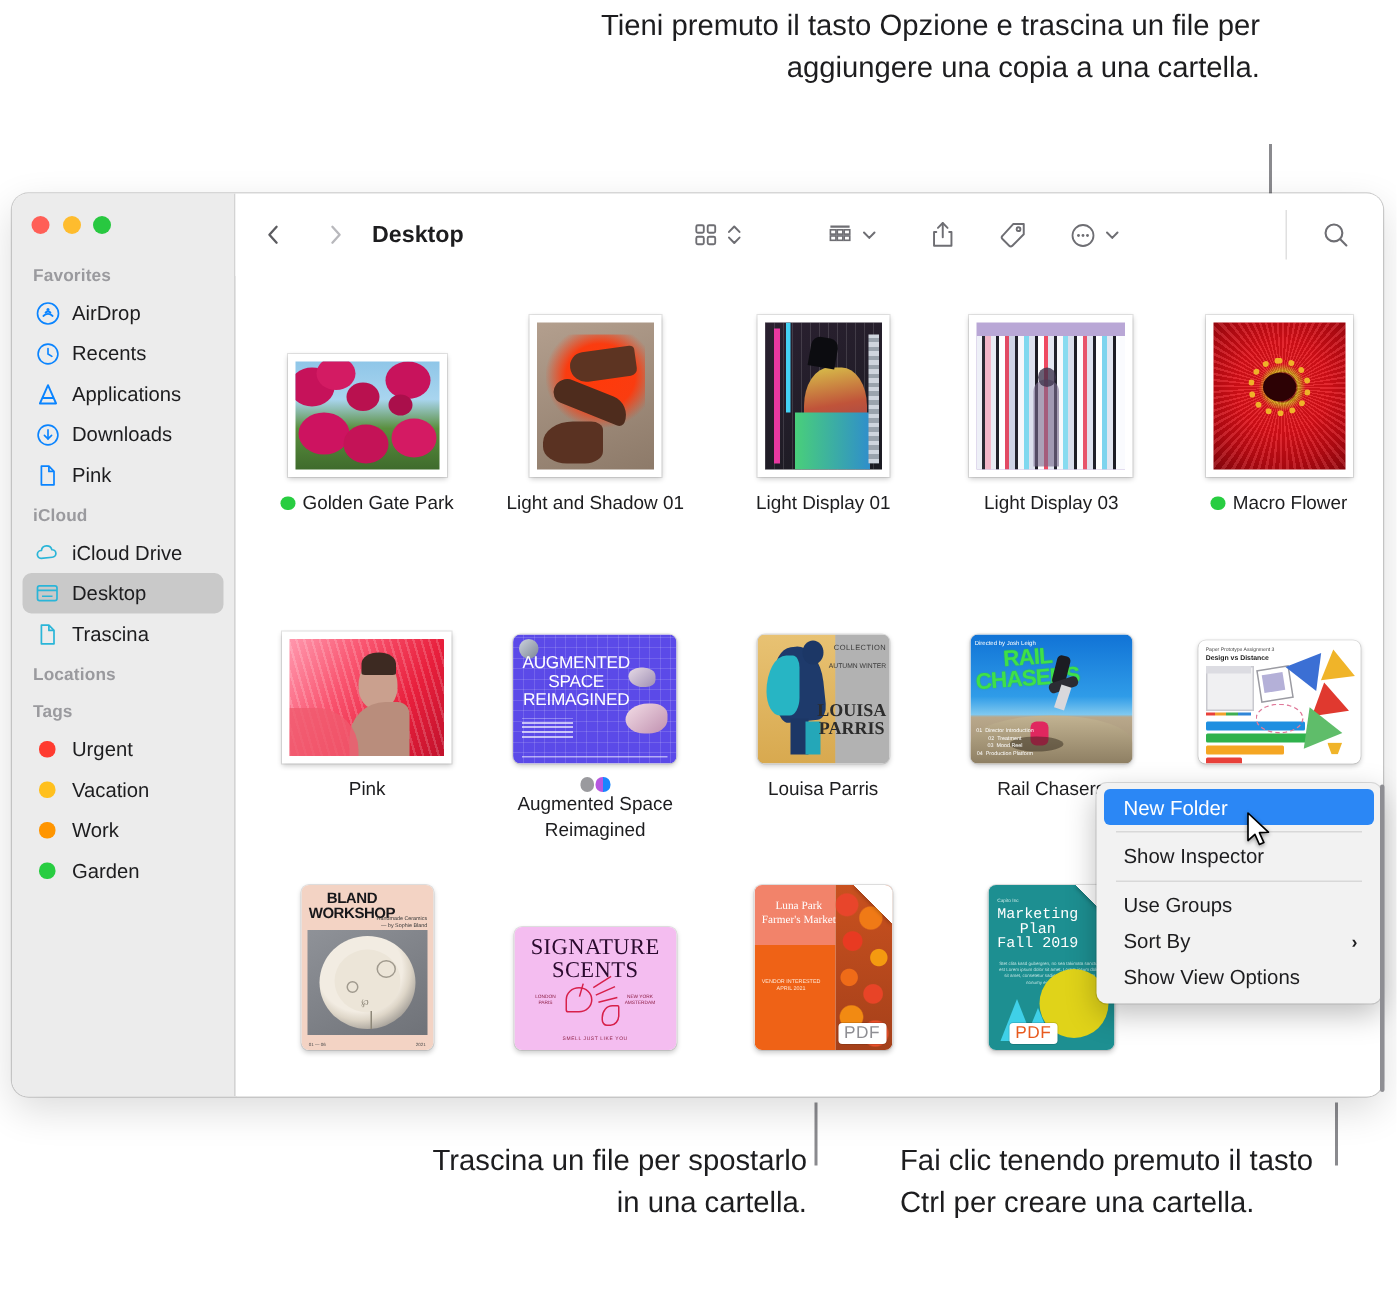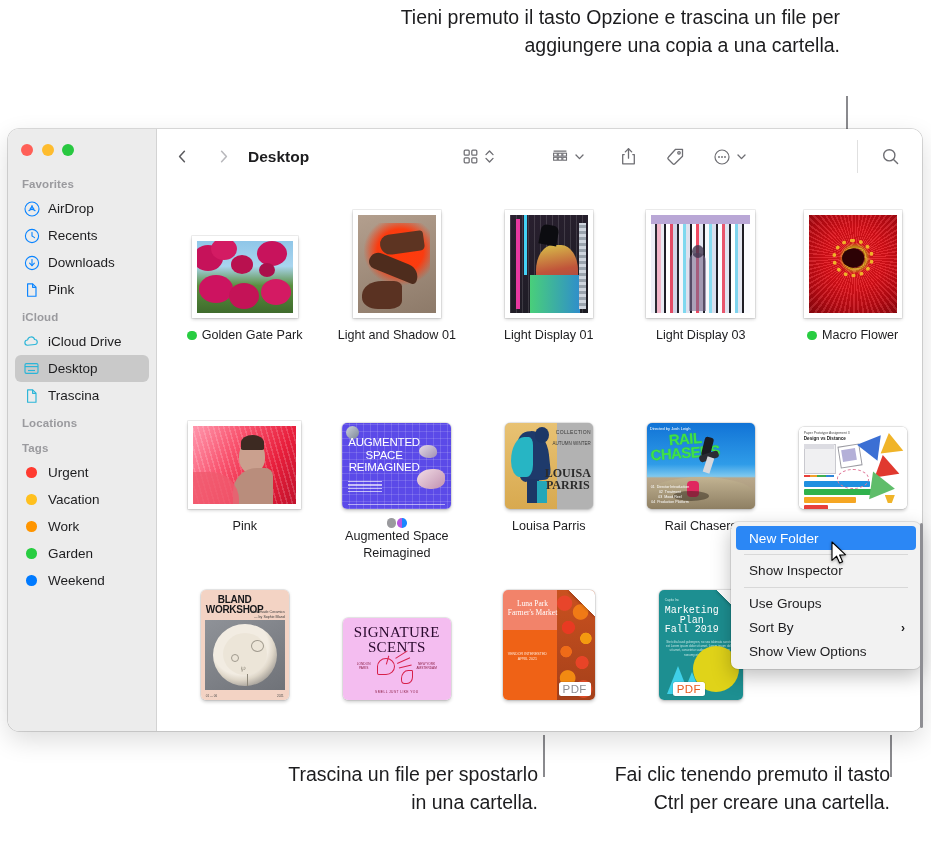--- a/index.html
+++ b/index.html
@@ -6,21 +6,21 @@
   body{
     width:931px;height:862px;position:relative;background:#ffffff;
     font-family:"Liberation Sans","DejaVu Sans",sans-serif;
     -webkit-font-smoothing:antialiased;overflow:hidden;
   }
 
   
   .callout{position:absolute;font-size:19.5px;line-height:28px;color:#1d1d1f;}
   #callout-top{left:392px;top:3px;width:448px;text-align:right;}
   #callout-bottom-left{left:268px;top:760px;width:270px;text-align:right;}
-  #callout-bottom-right{left:600px;top:760px;width:290px;text-align:right;}
+  #callout-bottom-right{left:600px;top:760px;width:290px;}
   .leader{position:absolute;background:#8a8a8e;width:1.6px;}
   #leader-top{left:846px;top:96px;height:124px;}
   #leader-bl{left:543px;top:735px;height:42px;}
   #leader-br{left:890px;top:735px;height:42px;}
 
   
   #finder-window{
     position:absolute;left:8px;top:129px;width:914px;height:602px;
     border-radius:11px;background:#ffffff;overflow:hidden;
     box-shadow:0 0 0 .8px rgba(0,0,0,.18), 0 9px 26px rgba(0,0,0,.14);
@@ -156,20 +156,29 @@
       <div class="sb-item">
         <span class="sb-ico">
           <svg width="16" height="16" viewBox="0 0 16 16" fill="none" stroke="#0a84ff" stroke-width="1.1" stroke-linecap="round">
             <circle cx="8" cy="8" r="6.6"></circle>
               <path d="M8 4.4V8l2.6 1.6"></path>
           </svg>
         </span>
         <span class="sb-label">Recents</span>
       </div>
 
+      <div class="sb-item">
+        <span class="sb-ico">
+          <svg width="16" height="16" viewBox="0 0 16 16" fill="none" stroke="#0a84ff" stroke-width="1.25" stroke-linecap="round" stroke-linejoin="round">
+            <path d="M8 1.8 13.4 14H2.6z" fill="none"></path>
+              <path d="M4.7 10.3h6.6"></path>
+          </svg>
+        </span>
+        <span class="sb-label">Applications</span>
+      </div>
 
       <div class="sb-item">
         <span class="sb-ico">
           <svg width="16" height="16" viewBox="0 0 16 16" fill="none" stroke="#0a84ff" stroke-width="1.1" stroke-linecap="round" stroke-linejoin="round">
             <circle cx="8" cy="8" r="6.6"></circle>
               <path d="M8 4.6v6"></path>
               <path d="M5.6 8.2 8 10.6l2.4-2.4"></path>
           </svg>
         </span>
         <span class="sb-label">Downloads</span>
@@ -230,24 +239,20 @@
         <span class="tagdot" style="background:#ffc01e"></span>
         <span class="sb-label">Vacation</span>
       </div>
       <div class="sb-item">
         <span class="tagdot" style="background:#ff9500"></span>
         <span class="sb-label">Work</span>
       </div>
       <div class="sb-item">
         <span class="tagdot" style="background:#28cd41"></span>
         <span class="sb-label">Garden</span>
-      </div>
-      <div class="sb-item">
-        <span class="tagdot" style="background:#007aff"></span>
-        <span class="sb-label">Weekend</span>
       </div>
 
     </div>
   </div>
 
   <div id="toolbar">
     <div style="width:13px"></div>
     <div class="nav-arrow enabled">
       <svg width="13" height="15" viewBox="0 0 13 15" fill="none" stroke="currentColor" stroke-width="1.55" stroke-linecap="round" stroke-linejoin="round">
           <path d="M8.4 2.2 3.6 7.5l4.8 5.3"></path>

